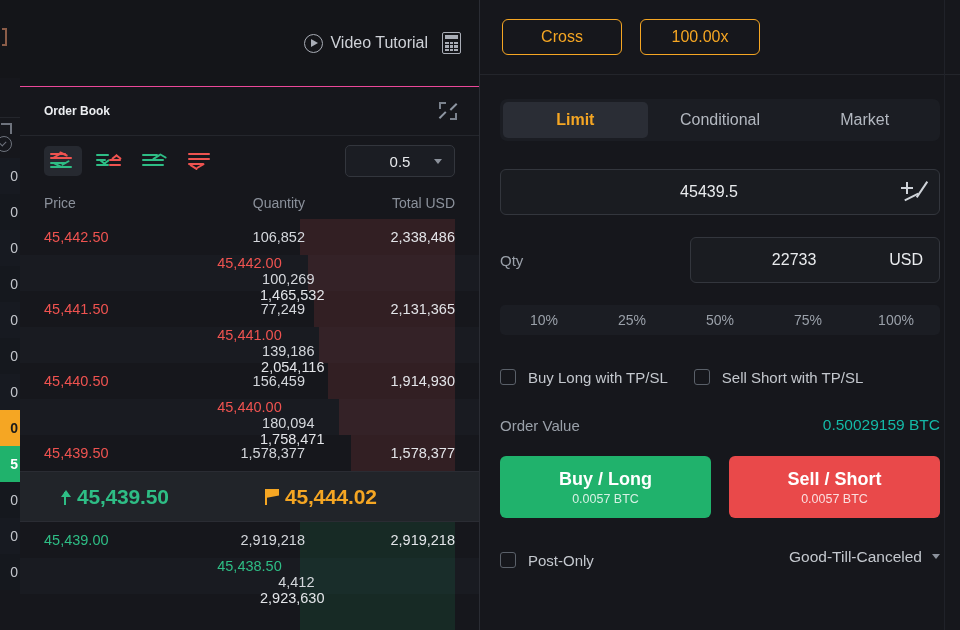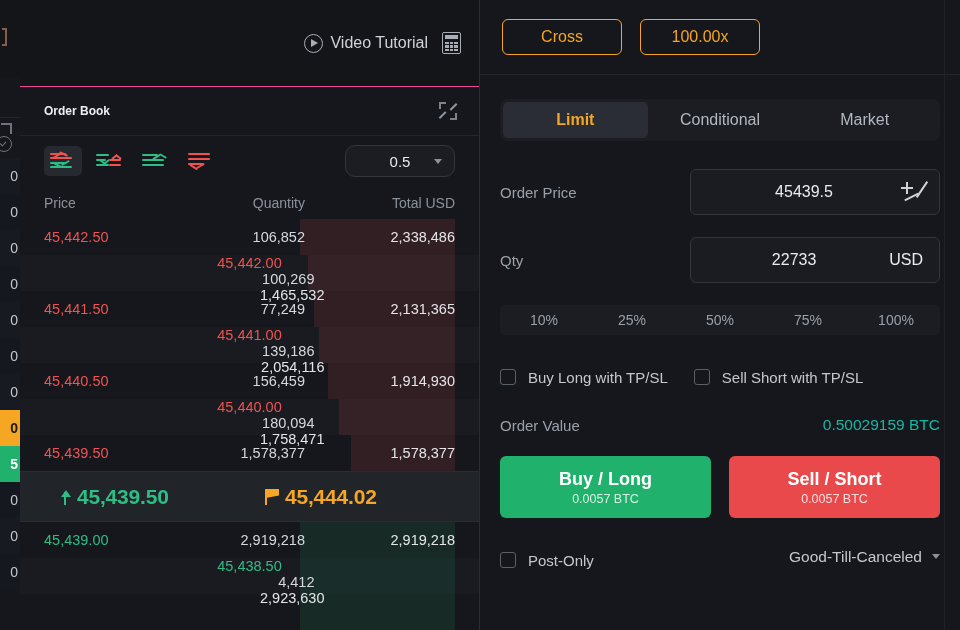--- a/index.html
+++ b/index.html
@@ -72,21 +72,21 @@
 
   .ob-controls { height:52px; display:flex; align-items:center;
       justify-content:space-between; padding:0 24px 0 24px; }
   .mode-btns { display:flex; gap:8px; align-items:center; }
   .mode-btn { width:38px; height:30px; border-radius:5px; display:flex;
       align-items:center; justify-content:center; cursor:pointer; }
   .mode-btn.active { background:#262930; }
   .glyph { width:26px; height:20px; position:relative; }
   .glyph i { position:absolute; height:2px; border-radius:1px; }
 
-  .tick-select { width:110px; height:32px; border:1px solid #33363d; border-radius:10px;
+  .tick-select { width:110px; height:32px; border:1px solid #33363d; border-radius:5px;
       display:flex; align-items:center; justify-content:center; position:relative;
       cursor:pointer; background:#1b1d23; }
   .tick-val { font-size:15px; color:#e6e8eb; }
   .caret { position:absolute; right:12px; top:13px; border-left:4px solid transparent;
       border-right:4px solid transparent; border-top:5px solid #8b919b; }
 
   .col-head { display:flex; padding:0 24px; height:34px; align-items:center;
       font-size:14px; color:#8b919b; }
   .col-head .c1 { flex:1; text-align:left; }
   .col-head .c2 { width:130px; text-align:right; }
@@ -396,21 +396,20 @@
     </div>
 
     <div class="r-body">
       <div class="seg">
         <div class="seg-item active">Limit</div>
         <div class="seg-item">Conditional</div>
         <div class="seg-item">Market</div>
       </div>
 
       <div class="field">
-        <span class="field-label">Order Price</span>
         <div class="input-box">
           <span class="input-val">45439.5</span>
           <span class="plusminus">
             <i class="h"></i>
               <i class="vv"></i>
               <i class="v"></i>
               <i class="slash"></i>
           </span>
         </div>
       </div>

